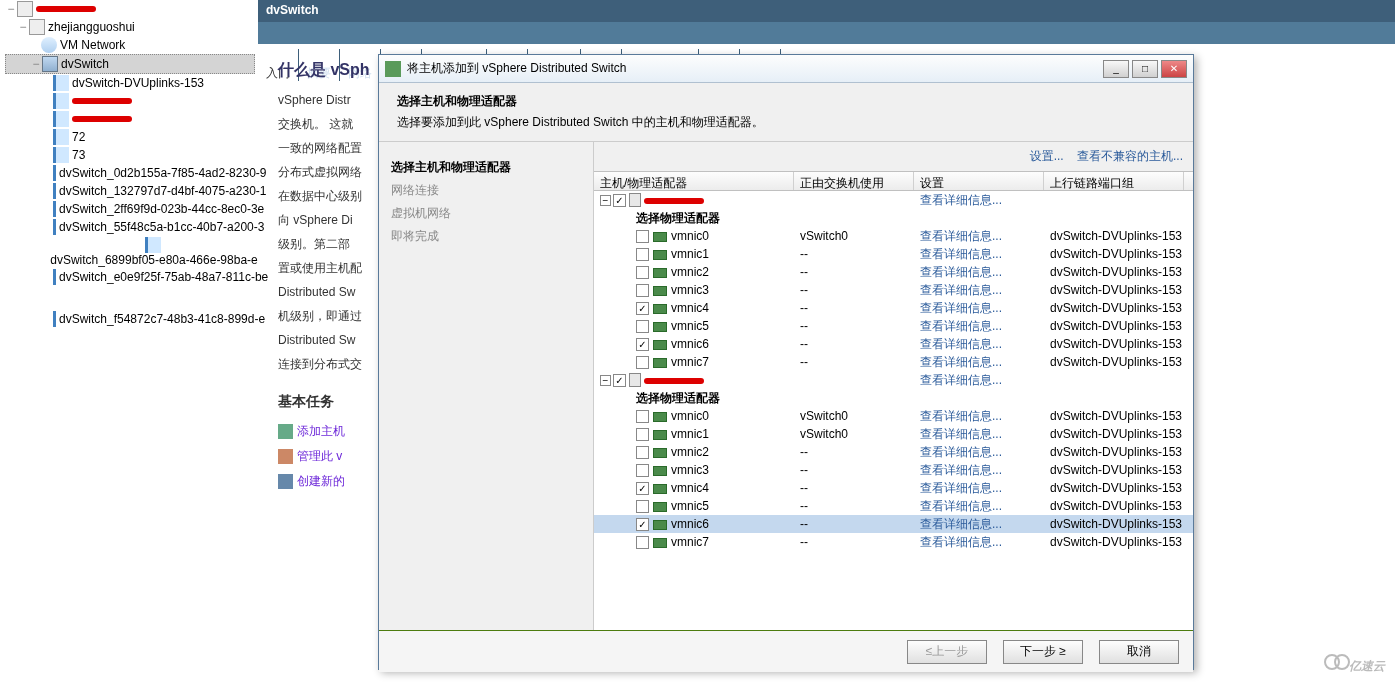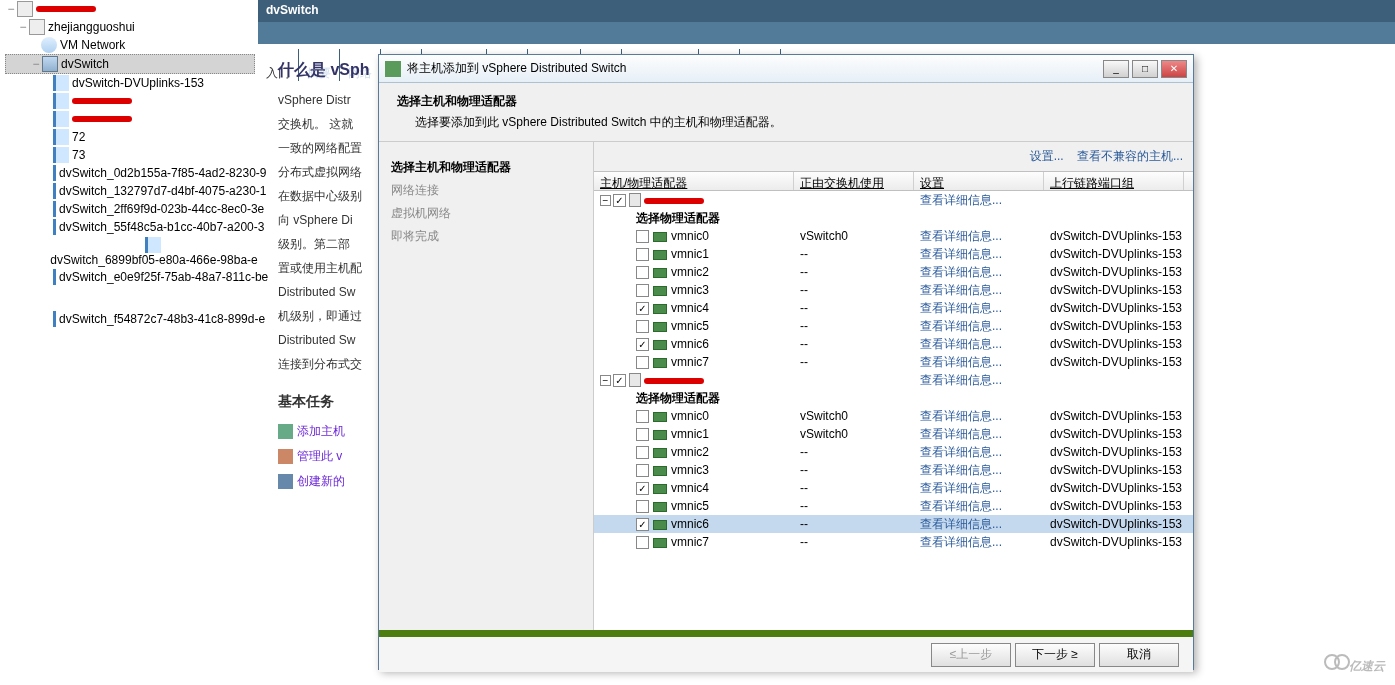--- a/index.html
+++ b/index.html
@@ -35,47 +35,47 @@
   
   .dialog { position: absolute; left: 378px; top: 54px; width: 816px; height: 616px; background: #f0f0f0; border: 1px solid #5a7a9a; box-shadow: 3px 3px 8px rgba(0,0,0,.3); }
   .dlg-title { background: linear-gradient(#fdfdfd,#e6eff7); height: 28px; display: flex; align-items: center; padding: 0 6px; border-bottom: 1px solid #b0c0d0; }
   .dlg-title .ticon { width: 16px; height: 16px; background: #5a9a5a; margin-right: 6px; }
   .dlg-title .spacer { flex: 1; }
   .winbtn { width: 26px; height: 18px; border: 1px solid #888; margin-left: 3px; background: linear-gradient(#f8f8f8,#d0d0d0); display: flex; align-items: center; justify-content: center; cursor: pointer; font-size: 10px; }
   .winbtn.close { background: linear-gradient(#e88,#c44); color: #fff; }
   
   .dlg-head { padding: 10px 18px; border-bottom: 1px solid #ccc; }
   .dlg-head .h1 { font-weight: bold; margin-bottom: 4px; }
-  .dlg-head .h2 { margin-left: 18px; }
+  .dlg-head .h2 { }
   
   .dlg-body { display: flex; height: 488px; }
   .dlg-left { width: 215px; border-right: 1px solid #ccc; padding: 14px 12px; }
   .dlg-left .step { padding: 3px 0; color: #888; cursor: pointer; }
   .dlg-left .step.active { color: #000; font-weight: bold; }
   
   .dlg-right { flex: 1; display: flex; flex-direction: column; }
   .dlg-toolbar { text-align: right; padding: 6px 10px; }
   .dlg-toolbar a { color: #2a5a9a; text-decoration: none; margin-left: 10px; cursor: pointer; }
   
   .grid-head { display: flex; background: linear-gradient(#fdfdfd,#ececec); border-top: 1px solid #c0c0c0; border-bottom: 1px solid #c0c0c0; height: 20px; }
-  .grid-head > div { padding: 3px 6px; border-right: 1px solid #d0d0d0; overflow: hidden; white-space: nowrap; text-decoration: underline; }
+  .grid-head > div { padding: 3px 6px; border-right: 1px solid #d0d0d0; overflow: hidden; white-space: nowrap; }
   .c1 { width: 200px; } .c2 { width: 120px; } .c3 { width: 130px; } .c4 { width: 140px; }
   
   .grid-body { flex: 1; overflow: auto; background: #fff; }
   .row { display: flex; height: 18px; align-items: center; }
   .row.sel { background: #c4d8ee; }
   .row > div { padding: 1px 6px; overflow: hidden; white-space: nowrap; }
   .row .cb { width: 13px; height: 13px; border: 1px solid #888; display: inline-block; vertical-align: middle; background: #fff; text-align: center; line-height: 11px; font-size: 10px; }
   .row .tg { width: 11px; height: 11px; border: 1px solid #888; display: inline-block; text-align: center; line-height: 9px; font-size: 10px; margin-right: 2px; }
   .nic-icon { width: 14px; height: 10px; display: inline-block; background: #4a8a4a; vertical-align: middle; margin: 0 4px; border: 1px solid #2a6a2a; }
   .host-icon { width: 12px; height: 14px; display: inline-block; background: #e8e8e8; border: 1px solid #888; vertical-align: middle; margin: 0 3px; }
   .row a { color: #2a5a9a; text-decoration: none; cursor: pointer; }
   .row .bold { font-weight: bold; }
   
-  .dlg-foot { border-top: 7px solid #4d7c0f; height: 42px; display: flex; align-items: center; justify-content: flex-end; padding: 0 14px; gap: 4px; background: #f5f5f5; }
+  .dlg-foot { border-top: 1px solid #4d7c0f; height: 42px; display: flex; align-items: center; justify-content: flex-end; padding: 0 14px; gap: 16px; background: #f5f5f5; }
   .btn { min-width: 80px; height: 24px; background: linear-gradient(#fdfdfd,#e0e0e0); border: 1px solid #888; cursor: pointer; padding: 0 10px; }
   .btn:disabled { color: #999; }
   
   .watermark { position: absolute; right: 10px; bottom: 10px; color: #bbb; font-size: 18px; font-weight: bold; font-style: italic; }
   .watermark .circ { display: inline-block; width: 16px; height: 16px; border: 2px solid #bbb; border-radius: 50%; margin-right: -6px; }
 </style>
 </head>
 <body>
 
 <div class="tree-panel">

